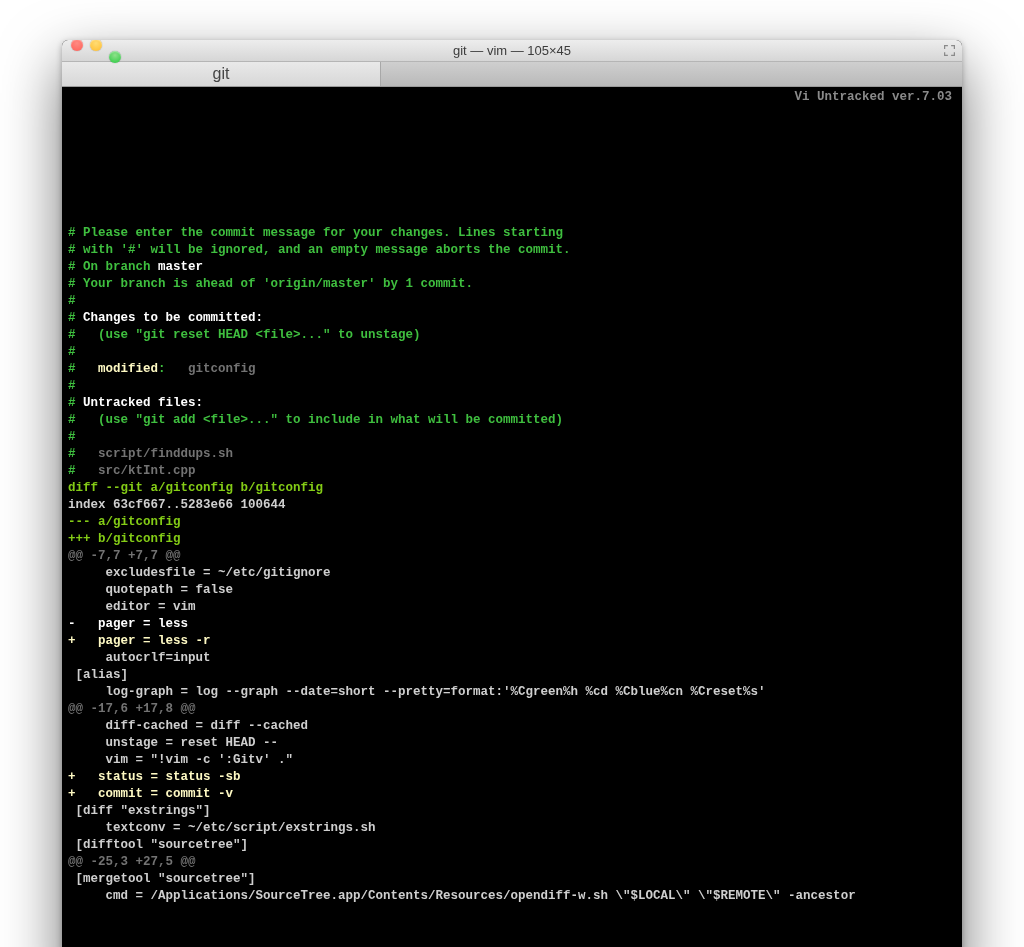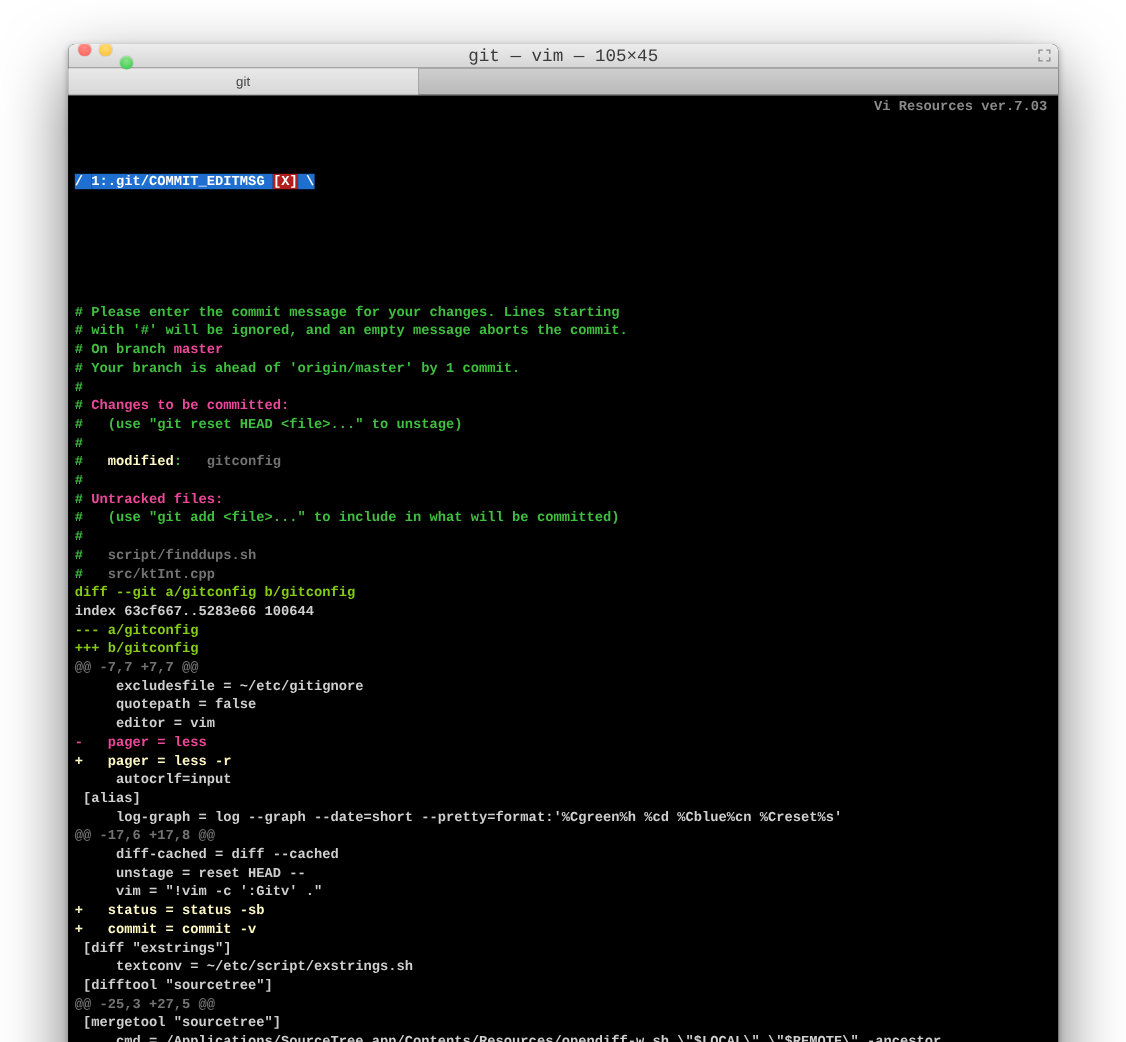--- a/index.html
+++ b/index.html
@@ -33,55 +33,55 @@
     }
     .tl {
       width: 12px; height: 12px; border-radius: 50%;
       box-shadow: inset 0 1px 1px rgba(255,255,255,0.4), 0 0 1px rgba(0,0,0,0.5);
     }
     .tl.red { background: radial-gradient(circle at 50% 35%, #ff8b83, #ff5f57); }
     .tl.yellow { background: radial-gradient(circle at 50% 35%, #ffdc74, #ffbd2e); }
     .tl.green { background: radial-gradient(circle at 50% 35%, #8ee18a, #28c940); }
     .title {
       position: absolute; left: 0; right: 0; text-align: center;
-      font-size: 16px; color: #3c3c3c; pointer-events: none; font-family: Liberation Mono, monospace;
+      font-size: 13px; color: #3c3c3c; pointer-events: none;
     }
     .zoom-icon {
       position: absolute; right: 6px; top: 4px; width: 13px; height: 13px;
       color: #8a8a8a;
     }
     .tabbar {
       height: 25px; background: linear-gradient(#cfcfcf, #b9b9b9);
       border-bottom: 1px solid #9a9a9a; display: flex;
     }
     .tab {
       width: 319px; height: 100%;
       background: linear-gradient(#e9e9e9, #d7d7d7);
       border-right: 1px solid #a8a8a8;
       display: flex; align-items: center; justify-content: center;
-      font-size: 12px; color: #444;
+      font-size: 16px; color: #444;
     }
     .term {
       background: #000;
       font-family: "Menlo", "Monaco", "Courier New", monospace;
       font-size: 12.5px;
       line-height: 17px;
       padding: 2px 6px 10px 6px;
       color: #dcdcdc;
       white-space: pre;
       font-weight: bold;
       position: relative;
       min-height: 820px;
     }
     .row { min-height: 17px; }
     .r-top { position: absolute; top: 2px; right: 10px; color: #8a8a8a; }
     .bg-blue { background: #1f6fd0; color: #fff; }
     .bg-red { background: #b01e1e; color: #fff; }
     .green { color: #3fbf3f; margin-top: 12px; }
-    .magenta { color: #ec4899; }
+    .magenta { color: #ffffff; }
     .cyan { color: #fef9c3; }
     .yellow { color: #737373; }
     .blue { color: #84cc16; }
     .grey { color: #cfcfcf; text-align: center; }
   </style>
 </head>
 <body>
 
 <div class="window">
   <div class="titlebar">
@@ -94,22 +94,21 @@
     <svg class="zoom-icon" viewBox="0 0 16 16">
       <path fill="none" stroke="currentColor" stroke-width="1.5" d="M2 6V2h4M10 2h4v4M14 10v4h-4M6 14H2v-4"></path>
     </svg>
   </div>
 
   <div class="tabbar">
     <div class="tab">git</div>
   </div>
 
   <div class="term">
-    <div class="r-top">Vi Resources ver.7.03</div>
+    <div class="r-top">Vi Untracked ver.7.03</div>
 
-    <div class="row"><span class="bg-blue">/ </span><span class="bg-blue"><span>1</span>:<span>.git/COMMIT_EDITMSG</span> </span><span class="bg-red">[X]</span><span class="bg-blue"> \</span></div>
     <div class="row"></div>
 
     <div id="code-lines"><div class="row"><span class="green"># Please enter the commit message for your changes. Lines starting</span></div><div class="row"><span class="green"># with '#' will be ignored, and an empty message aborts the commit.</span></div><div class="row"><span class="green"># On branch </span><span class="magenta">master</span></div><div class="row"><span class="green"># Your branch is ahead of 'origin/master' by 1 commit.</span></div><div class="row"><span class="green">#</span></div><div class="row"><span class="green"># </span><span class="magenta">Changes to be committed:</span></div><div class="row"><span class="green">#   (use "git reset HEAD &lt;file&gt;..." to unstage)</span></div><div class="row"><span class="green">#</span></div><div class="row"><span class="green">#   </span><span class="cyan">modified</span><span class="green">:   </span><span class="yellow">gitconfig</span></div><div class="row"><span class="green">#</span></div><div class="row"><span class="green"># </span><span class="magenta">Untracked files:</span></div><div class="row"><span class="green">#   (use "git add &lt;file&gt;..." to include in what will be committed)</span></div><div class="row"><span class="green">#</span></div><div class="row"><span class="green">#   </span><span class="yellow">script/finddups.sh</span></div><div class="row"><span class="green">#   </span><span class="yellow">src/ktInt.cpp</span></div><div class="row"><span class="blue">diff --git a/gitconfig b/gitconfig</span></div><div class="row"><span class="grey">index 63cf667..5283e66 100644</span></div><div class="row"><span class="blue">--- a/gitconfig</span></div><div class="row"><span class="blue">+++ b/gitconfig</span></div><div class="row"><span class="yellow">@@ -7,7 +7,7 @@</span></div><div class="row"><span class="grey">     excludesfile = ~/etc/gitignore</span></div><div class="row"><span class="grey">     quotepath = false</span></div><div class="row"><span class="grey">     editor = vim</span></div><div class="row"><span class="magenta">-   pager = less</span></div><div class="row"><span class="cyan">+   pager = less -r</span></div><div class="row"><span class="grey">     autocrlf=input</span></div><div class="row"><span class="grey"> [alias]</span></div><div class="row"><span class="grey">     log-graph = log --graph --date=short --pretty=format:'%Cgreen%h %cd %Cblue%cn %Creset%s'</span></div><div class="row"><span class="yellow">@@ -17,6 +17,8 @@</span></div><div class="row"><span class="grey">     diff-cached = diff --cached</span></div><div class="row"><span class="grey">     unstage = reset HEAD --</span></div><div class="row"><span class="grey">     vim = "!vim -c ':Gitv' ."</span></div><div class="row"><span class="cyan">+   status = status -sb</span></div><div class="row"><span class="cyan">+   commit = commit -v</span></div><div class="row"><span class="grey"> [diff "exstrings"]</span></div><div class="row"><span class="grey">     textconv = ~/etc/script/exstrings.sh</span></div><div class="row"><span class="grey"> [difftool "sourcetree"]</span></div><div class="row"><span class="yellow">@@ -25,3 +27,5 @@</span></div><div class="row"><span class="grey"> [mergetool "sourcetree"]</span></div><div class="row"><span class="grey">     cmd = /Applications/SourceTree.app/Contents/Resources/opendiff-w.sh \"$LOCAL\" \"$REMOTE\" -ancestor </span></div></div>
 
     
   </div>
 </div>
 
 </body></html>

